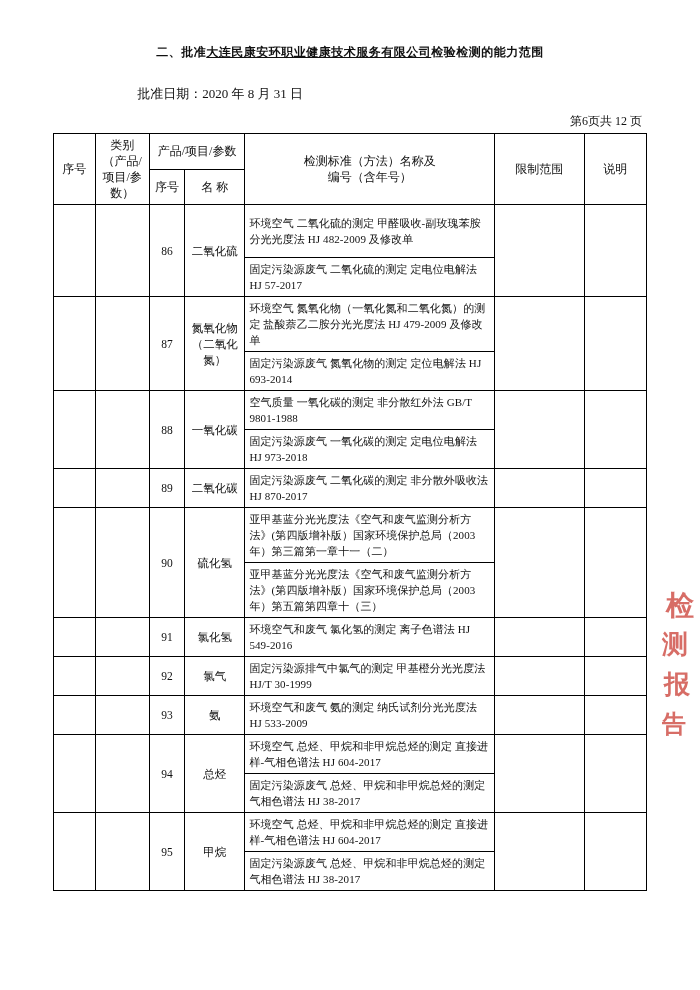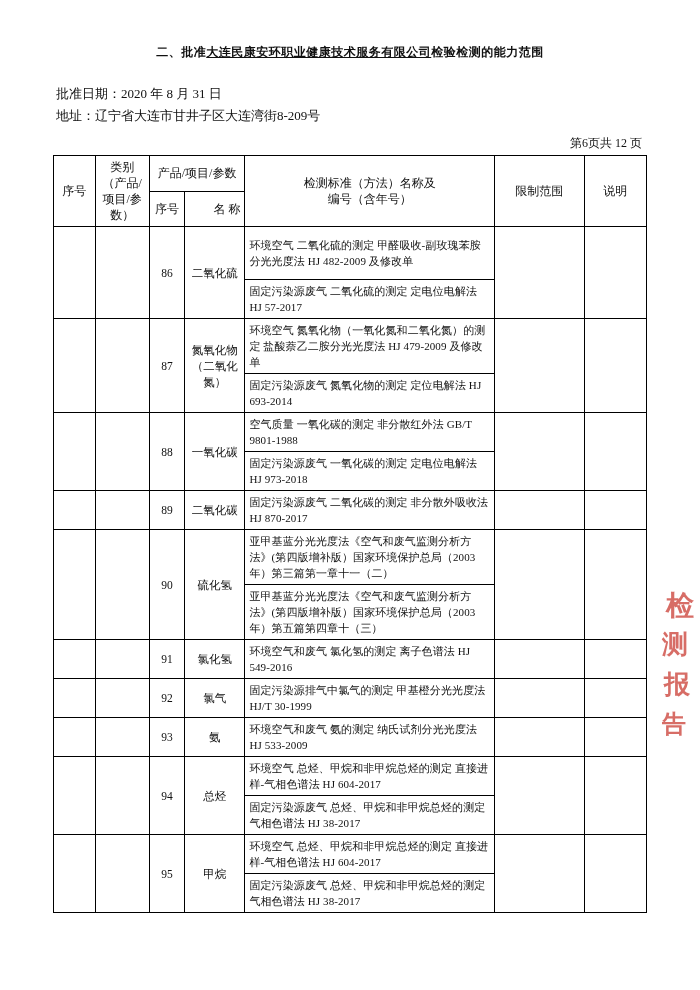--- a/index.html
+++ b/index.html
@@ -28,24 +28,25 @@
     font-weight: bold;
     letter-spacing: 0.5px;
     margin: 44px 0 0 0;
     padding: 0 40px;
     white-space: nowrap;
   }
   .title .u {
     text-decoration: underline;
   }
   .meta {
-    margin: 22px 0 0 12px;
+    margin: 22px 0 0 4px;
     padding: 0 78px 0 44px;
     font-size: 13px;
     line-height: 22px;
+    text-align: right;
   }
   .meta-row {
     display: flex;
     justify-content: flex-start;
   }
   .meta-left {
     width: 255px;
     white-space: nowrap;
   }
   .meta-right {
@@ -118,23 +119,20 @@
     <span>二、批准</span><span class="u">大连民康安环职业健康技术服务有限公司</span><span>检验检测的能力范围</span>
   </div>
 
   <div class="meta">
     <div class="meta-row">
       <div class="meta-left">
         <span>批准日期：</span><span>2020 年 8 月 31 日</span>
       </div>
     </div>
     <div class="meta-row">
-      <div class="meta-right">
-        <span>地址：</span><span>辽宁省大连市甘井子区大连湾街8-209号</span>
-      </div>
     </div>
   </div>
 
   <div class="pageno">第6页共 12 页</div>
 
   <table class="cap">
     <colgroup>
       <col class="col-xh">
       <col class="col-lb">
       <col class="col-pxh">
@@ -150,21 +148,21 @@
         <th class="h" colspan="2" style="height:24px;">产品/项目/参数</th>
         <th class="h" rowspan="2">
           <div>检测标准（方法）名称及</div>
           <div>编号（含年号）</div>
         </th>
         <th class="h" rowspan="2">限制范围</th>
         <th class="h" rowspan="2">说明</th>
       </tr>
       <tr>
         <th class="h" style="height:24px;">序号</th>
-        <th class="h" style="height:24px;text-align:right;">名  称</th>
+        <th class="h" style="height:24px;">名  称</th>
       </tr>
     </thead>
     <tbody>
 
       <tr>
         <td class="c" rowspan="2"></td>
         <td class="c" rowspan="2"></td>
         <td class="c" rowspan="2">86</td>
         <td class="c" rowspan="2">二氧化硫</td>
         <td class="l" style="height:46px;">环境空气  二氧化硫的测定  甲醛吸收-副玫瑰苯胺分光光度法 HJ 482-2009 及修改单</td>

